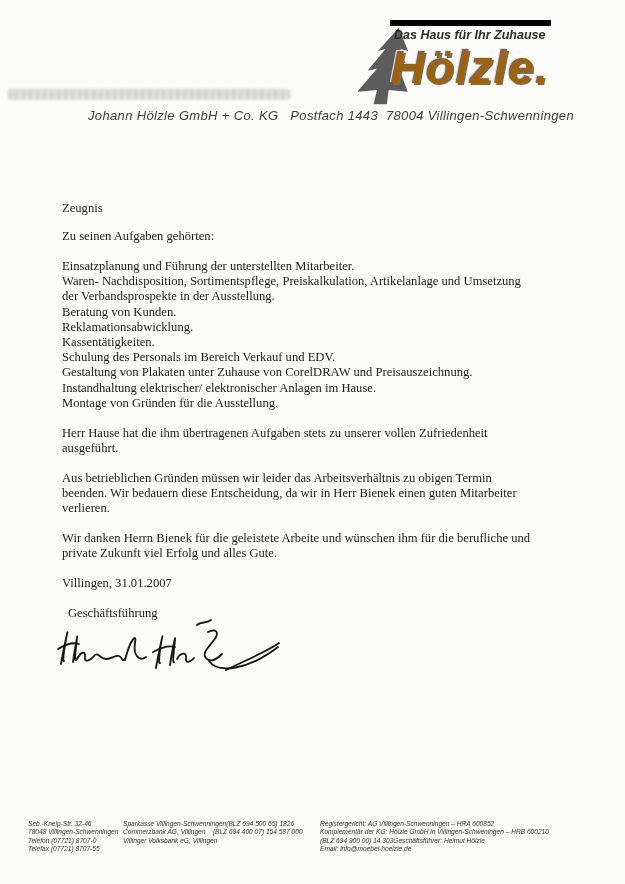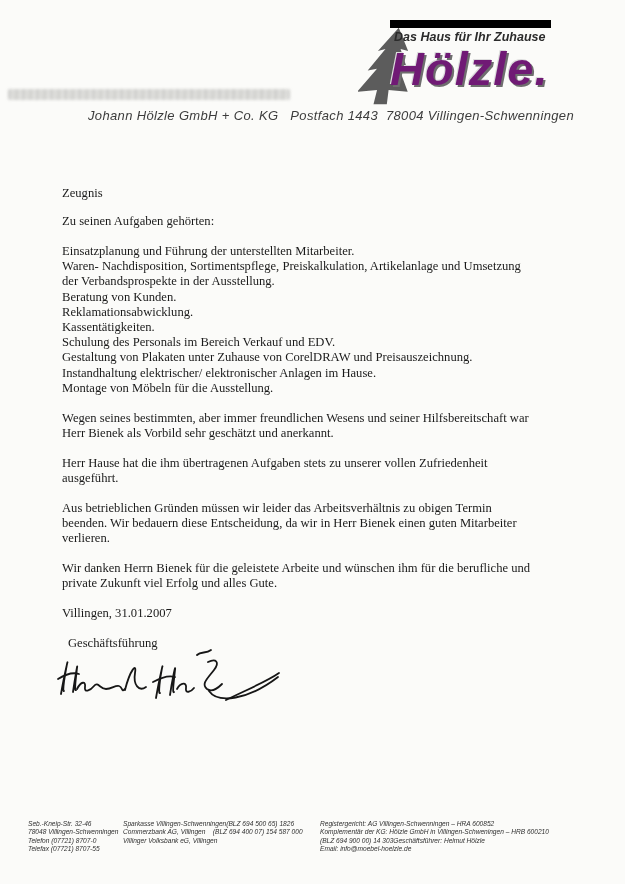--- a/index.html
+++ b/index.html
@@ -12,31 +12,31 @@
     overflow:hidden;
   }
   
   .logo{position:absolute;left:358px;top:20px;width:250px;height:88px;}
   .tree{position:absolute;left:0;top:6px;width:54px;height:80px;}
   .logo-text{position:absolute;left:32px;top:0;}
   .tagline{
     font-family:"Liberation Sans", sans-serif;
     font-style:italic;font-weight:600;font-size:12.5px;
     color:#2b2b2b;
-    border-top:8px solid #000000;
+    border-top:6px solid #000000;
     padding:2px 6px 0 4px;
     white-space:nowrap;
     text-align:center;
   }
   .brand{
     font-family:"Liberation Sans", sans-serif;
     font-style:italic;font-weight:bold;
     font-size:47px;line-height:46px;
     letter-spacing:1px;
-    color:#701a75;
+    color:#a16207;
     text-shadow:2px 2px 0 #6e6e6e, -1px -1px 0 #dcdcdc;
     margin-top:2px;
     white-space:nowrap;
   }
   
   .smudge{
     position:absolute;left:8px;top:89px;width:282px;height:11px;
     background:repeating-linear-gradient(93deg,#b5b5b3 0px,#d9d9d6 5px,#c2c2bf 9px,#e3e3e0 14px);
     filter:blur(1.4px);
     opacity:.75;border-radius:2px;
@@ -47,21 +47,21 @@
     font-family:"Liberation Sans", sans-serif;
     font-style:italic;font-size:13px;color:#3c3c3c;
     letter-spacing:.35px;white-space:pre;
   }
   
   .letter{
     position:absolute;left:62px;top:183px;width:520px;
     font-size:12.6px;line-height:15.2px;
   }
   .letter .heading{
-    margin:3px 0 13px 0;
+    margin:18px 0 13px 0;
   }
   .para{white-space:pre-wrap;margin:0 0 14.6px 0;}
   .duty{white-space:pre-wrap;margin:0;}
   .duties-block{margin:0 0 14.6px 0;}
   .date-line{margin:0 0 14.6px 0;}
   .sig-label{margin:6px;}
   .signature-svg{display:block;margin:-9px 0 0 -6px;}
   
   .footer-col{
     position:absolute;
@@ -101,25 +101,23 @@
   <div class="duties-block">
     <div class="duty">Einsatzplanung und Führung der unterstellten Mitarbeiter.</div>
     <div class="duty">Waren- Nachdisposition, Sortimentspflege, Preiskalkulation, Artikelanlage und Umsetzung
 der Verbandsprospekte in der Ausstellung.</div>
     <div class="duty">Beratung von Kunden.</div>
     <div class="duty">Reklamationsabwicklung.</div>
     <div class="duty">Kassentätigkeiten.</div>
     <div class="duty">Schulung des Personals im Bereich Verkauf und EDV.</div>
     <div class="duty">Gestaltung von Plakaten unter Zuhause von CorelDRAW und Preisauszeichnung.</div>
     <div class="duty">Instandhaltung elektrischer/ elektronischer Anlagen im Hause.</div>
-    <div class="duty">Montage von Möbeln für die Ausstellung.</div>
+    <div class="duty">Montage von Gründen für die Ausstellung.</div>
   </div>
 
-  <div class="para">Wegen seines bestimmten, aber immer freundlichen Wesens und seiner Hilfsbereitschaft war
-Herr Bienek als Vorbild sehr geschätzt und anerkannt.</div>
   <div class="para">Herr Hause hat die ihm übertragenen Aufgaben stets zu unserer vollen Zufriedenheit
 ausgeführt.</div>
   <div class="para">Aus betrieblichen Gründen müssen wir leider das Arbeitsverhältnis zu obigen Termin
 beenden. Wir bedauern diese Entscheidung, da wir in Herr Bienek einen guten Mitarbeiter
 verlieren.</div>
   <div class="para">Wir danken Herrn Bienek für die geleistete Arbeite und wünschen ihm für die berufliche und
 private Zukunft viel Erfolg und alles Gute.</div>
 
   <div class="date-line">Villingen, 31.01.2007</div>
 

